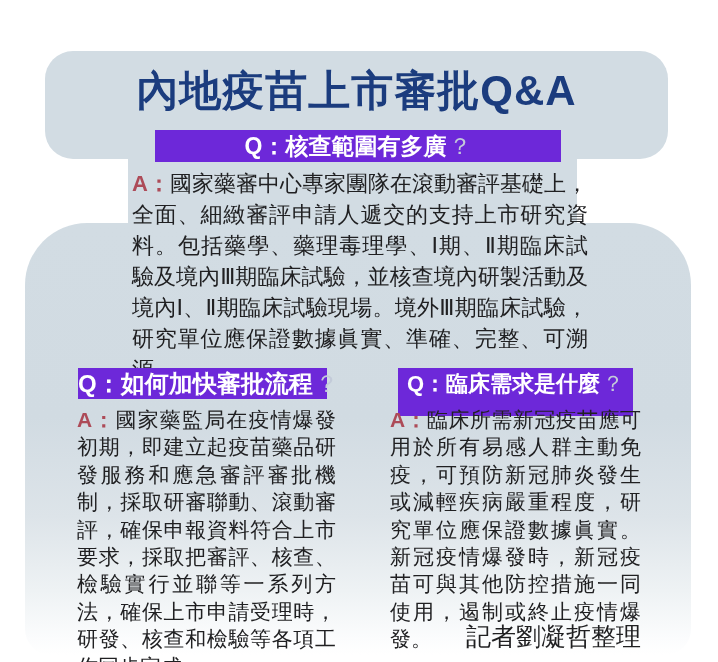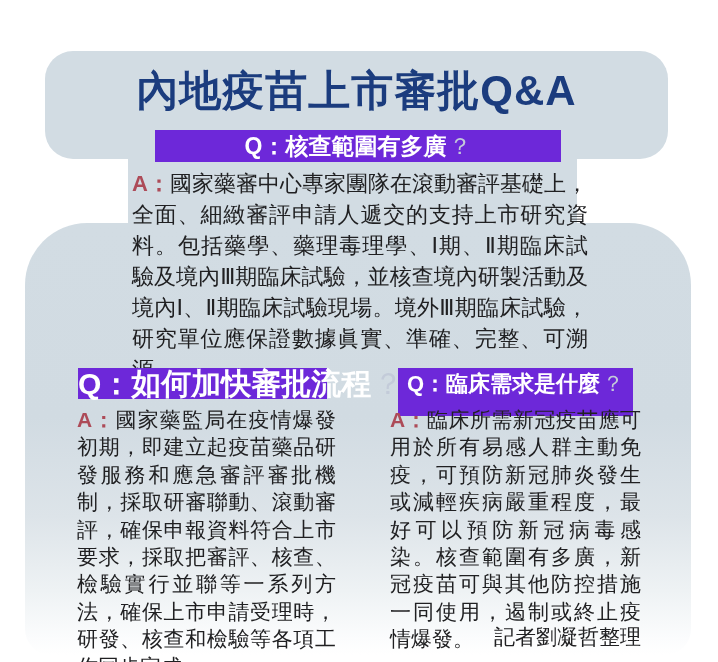--- a/index.html
+++ b/index.html
@@ -65,21 +65,21 @@
     padding-left: 2px;
   }
   .qbar.q-top {
     left: 155px; top: 114px;
     width: 406px; height: 32px;
     font-size: 23px; line-height: 32px;
   }
   .qbar.q-left {
     left: 78px; top: 352px;
     width: 249px; height: 31px;
-    font-size: 30px; line-height: 31px;
+    font-size: 24px; line-height: 31px;
   }
   .qbar.q-right {
     left: 398px; top: 352px;
     width: 235px; height: 48px;
     font-size: 22px; line-height: 31px;
   }
   
   .answer {
     position: absolute;
     margin: 0;
@@ -106,21 +106,21 @@
     left: 390px; top: 390px;
     width: 251px;
     font-size: 21px; line-height: 27.4px;
   }
   
   .credit {
     position: absolute;
     left: 390px; top: 607px;
     width: 251px;
     text-align: right;
-    font-size: 21px;
+    font-size: 25px;
     line-height: 27.4px;
     font-weight: 500;
     color: #202022;
   }
 </style>
 </head>
 <body>
 
 <div class="canvas">
 
@@ -141,18 +141,18 @@
     <span>Q：如何加快審批流程</span><span class="qmark">？</span>
   </div>
   <p class="answer a-left">
     <span class="aprefix">A：</span><span>國家藥監局在疫情爆發初期，即建立起疫苗藥品研發服務和應急審評審批機制，採取研審聯動、滾動審評，確保申報資料符合上市要求，採取把審評、核查、檢驗實行並聯等一系列方法，確保上市申請受理時，研發、核查和檢驗等各項工作同步完成。</span>
   </p>
 
   <div class="qbar q-right">
     <span>Q：臨床需求是什麼</span><span class="qmark">？</span>
   </div>
   <p class="answer a-right">
-    <span class="aprefix">A：</span><span>臨床所需新冠疫苗應可用於所有易感人群主動免疫，可預防新冠肺炎發生或減輕疾病嚴重程度，最好可以預防新冠病毒感染。核查範圍有多廣，新冠疫苗可與其他防控措施一同使用，遏制或終止疫情爆發。</span>
+    <span class="aprefix">A：</span><span>臨床所需新冠疫苗應可用於所有易感人群主動免疫，可預防新冠肺炎發生或減輕疾病嚴重程度，研究單位應保證數據眞實。新冠疫情爆發時，新冠疫苗可與其他防控措施一同使用，遏制或終止疫情爆發。</span>
   </p>
 
   <div class="credit">記者劉凝哲整理</div>
 
 </div>
 
 </body></html>

